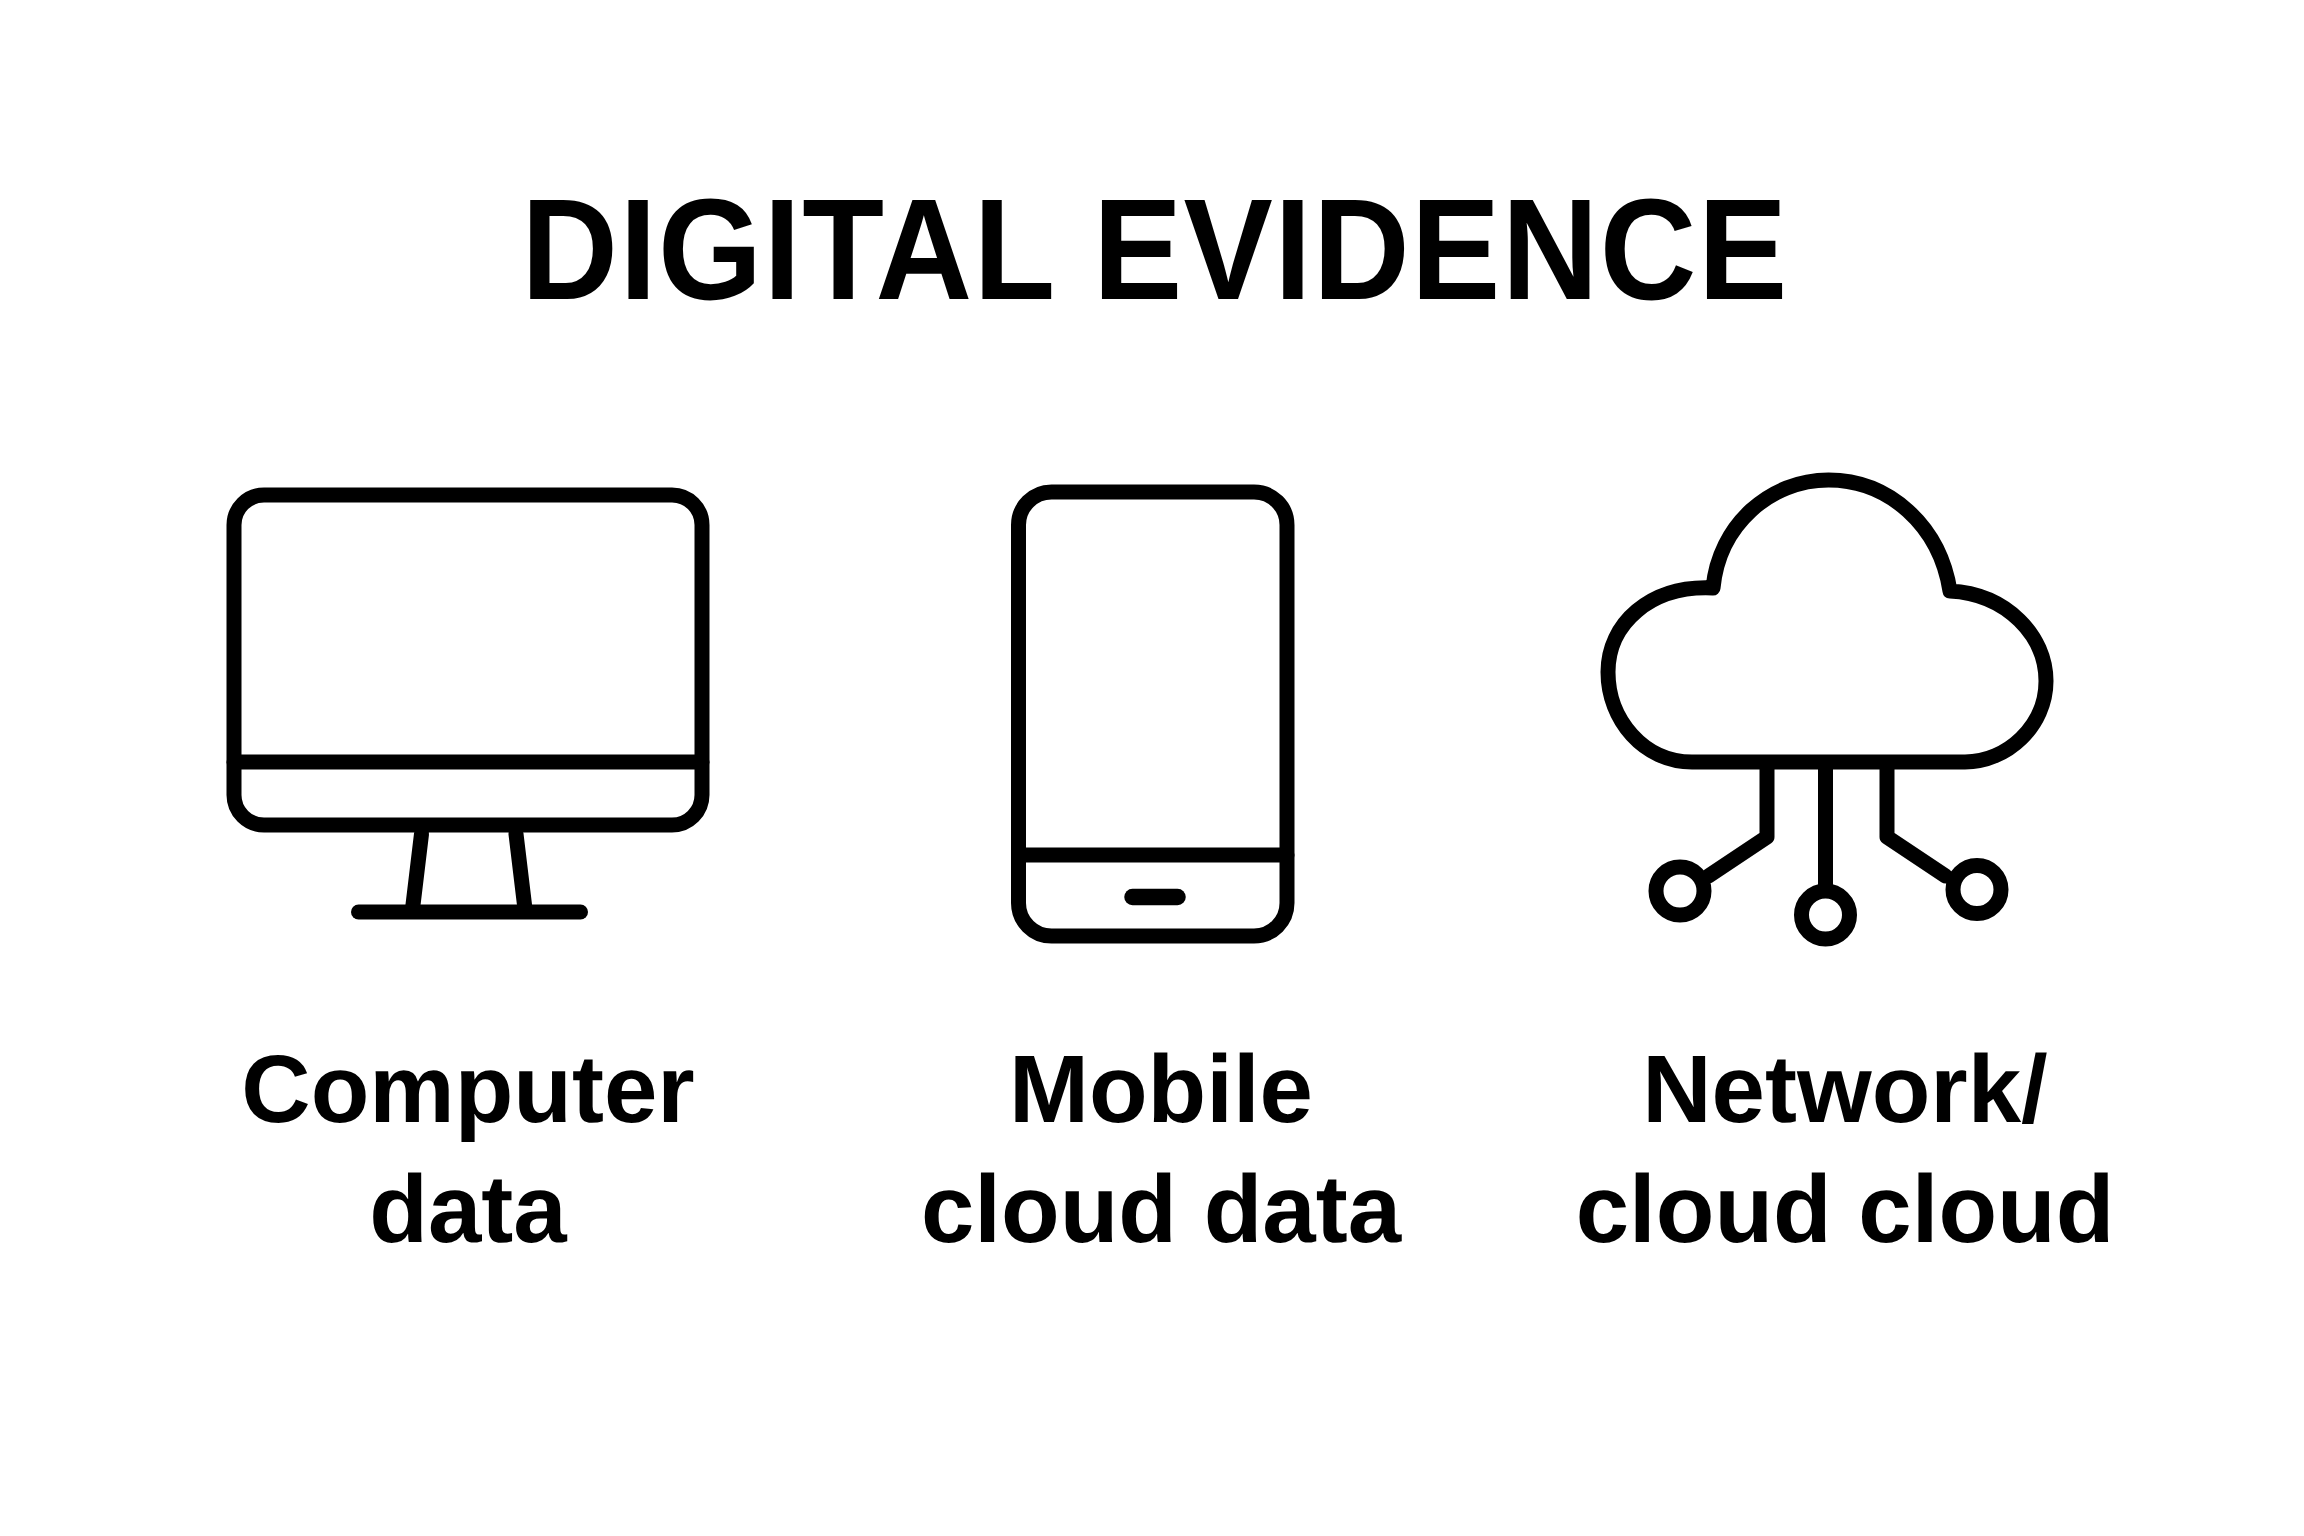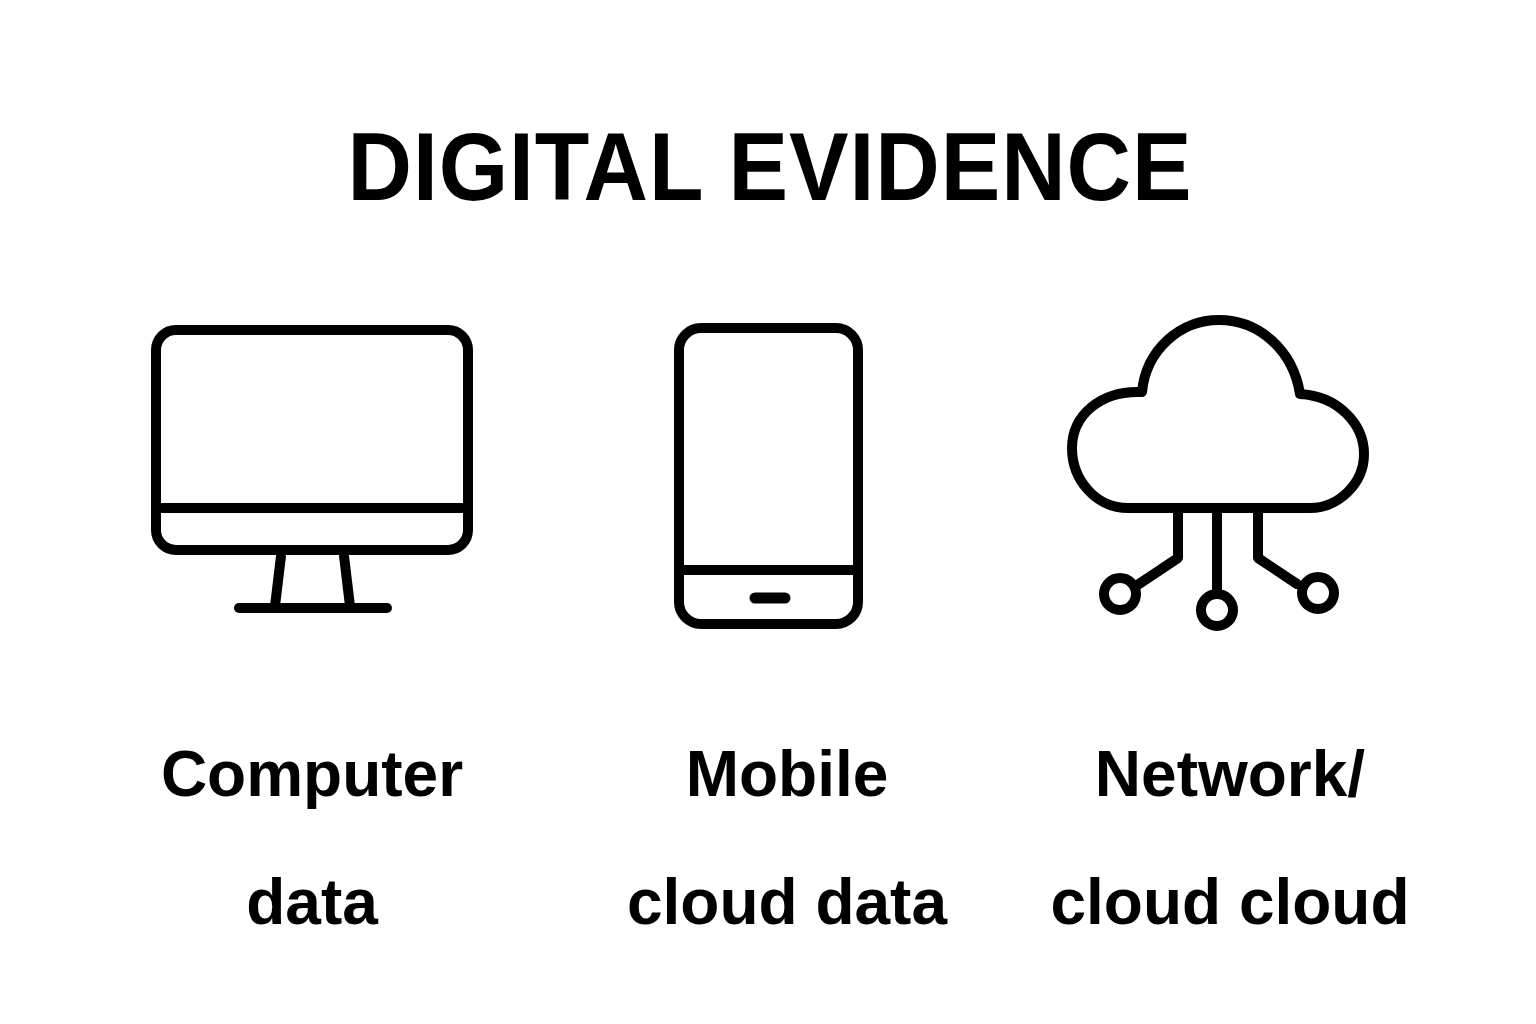--- a/index.html
+++ b/index.html
@@ -33,21 +33,21 @@
       overflow: visible;
     }
     .label {
       position: absolute;
       text-align: center;
       font-weight: 700;
       font-size: 64px;
       line-height: 80px;
       width: 460px;
     }
-    .label span { display: block; margin-top: 48px; }
+    .label span { display: block; }
   </style>
 </head>
 <body>
 
 <div class="title">DIGITAL EVIDENCE</div>
 
 <div>
   <svg class="icon" style="left:0;top:0" width="1536" height="1024" viewBox="0 0 1536 1024">
     <g fill="none" stroke="#000" stroke-width="10" stroke-linecap="round" stroke-linejoin="round">
       <rect x="156" y="330" width="312" height="220" rx="20" ry="20"></rect>
@@ -64,21 +64,21 @@
 </div>
 
 <div>
   <svg class="icon" style="left:0;top:0" width="1536" height="1024" viewBox="0 0 1536 1024">
     <g fill="none" stroke="#000" stroke-width="10" stroke-linecap="round" stroke-linejoin="round">
       <rect x="679" y="328" width="179" height="296" rx="22" ry="22"></rect>
       <line x1="679" y1="570" x2="858" y2="570"></line>
       <line x1="755" y1="598" x2="785" y2="598" stroke-width="11"></line>
     </g>
   </svg>
-  <div class="label" style="left:557px;top:686px;">
+  <div class="label" style="left:544px;top:686px;">
     <span>Mobile</span>
     <span>cloud data</span>
   </div>
 </div>
 
 <div>
   <svg class="icon" style="left:0;top:0" width="1536" height="1024" viewBox="0 0 1536 1024">
     <g fill="none" stroke="#000" stroke-width="10" stroke-linecap="round" stroke-linejoin="round">
       <path d="M1142 392
                C1146 350 1180 320 1219 320

